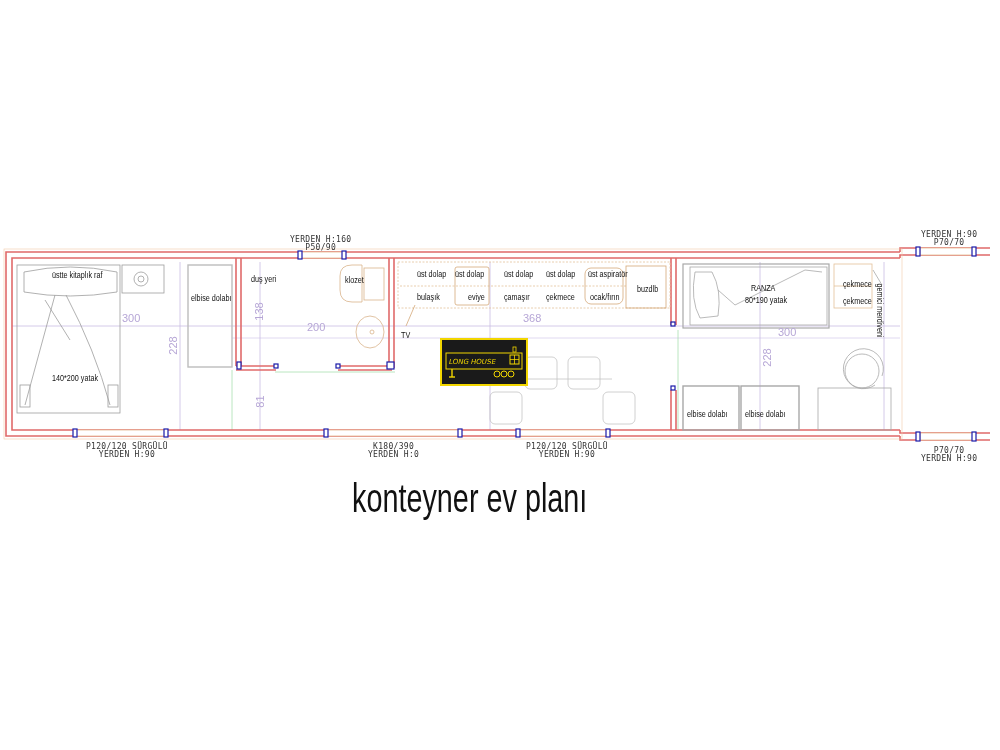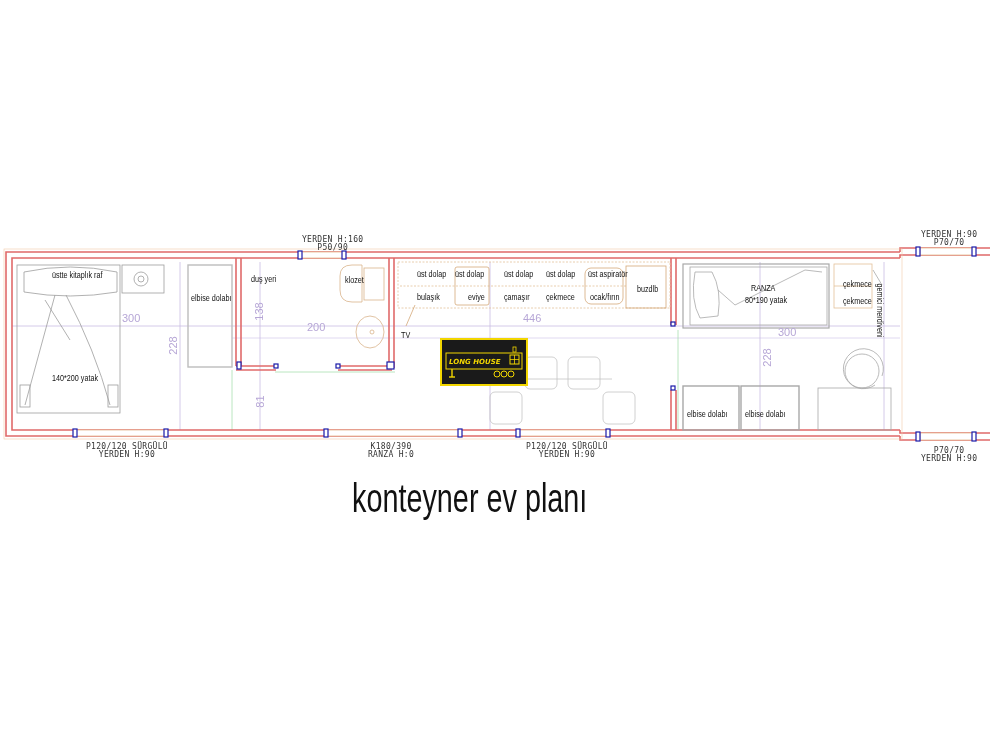--- a/index.html
+++ b/index.html
@@ -4,21 +4,21 @@
 <style>
   html, body { margin:0; padding:0; background:#ffffff; }
   body { width:1000px; height:750px; position:relative; overflow:hidden; font-family:"Liberation Sans", sans-serif; }
   #plan { position:absolute; left:0; top:0; width:1000px; height:750px; }
   .lbl { position:absolute; font-family:"Liberation Sans", sans-serif; font-size:9px; color:#111; white-space:nowrap; transform:scaleX(0.8); transform-origin:left top; line-height:1; }
   .cad { position:absolute; font-family:"DejaVu Sans Mono", monospace; font-size:8px; color:#333; white-space:nowrap; line-height:1.05; text-align:center; letter-spacing:0.3px; }
   .dim { position:absolute; font-family:"Liberation Sans", sans-serif; font-size:11px; color:#b6a6d6; white-space:nowrap; line-height:1; }
   .dimv { transform:rotate(-90deg); transform-origin:center; }
   .title { position:absolute; left:352px; top:478px; font-family:"Liberation Sans", sans-serif; font-size:40px; color:#111; transform:scaleX(0.72); transform-origin:left top; white-space:nowrap; line-height:1; }
   .logo { position:absolute; left:440px; top:338px; width:88px; height:48px; background:#1a1a1a; border:2px solid #f2d600; box-sizing:border-box; }
-  .logo-text { position:absolute; left:7px; top:18px; font-family:"DejaVu Sans", sans-serif; font-weight:bold; font-style:italic; font-size:7px; color:#f2d600; white-space:nowrap; }
+  .logo-text { position:absolute; left:7px; top:18px; font-family:"DejaVu Sans", sans-serif; font-weight:normal; font-style:italic; font-size:7px; color:#f2d600; white-space:nowrap; }
 </style>
 </head>
 <body>
 
 <svg id="plan" viewBox="0 0 1000 750" xmlns="http://www.w3.org/2000/svg">
 
   <g stroke="#c9bde3" stroke-width="0.8" fill="none">
     <line x1="12" y1="326" x2="900" y2="326"></line>
     <line x1="232" y1="338" x2="900" y2="338" stroke="#d8cfee"></line>
     <line x1="180" y1="262" x2="180" y2="430"></line>
@@ -147,21 +147,21 @@
 <div class="dim" style="left:122px;top:313px;">300</div>
 <div class="dim dimv" style="left:164px;top:340px;">228</div>
 
 <div class="lbl" style="left:251px;top:275px;">duş yeri</div>
 <div class="lbl" style="left:345px;top:276px;">klozet</div>
 <div class="dim" style="left:307px;top:322px;">200</div>
 <div class="dim dimv" style="left:250px;top:306px;">138</div>
 <div class="dim dimv" style="left:254px;top:396px;">81</div>
 
 <div class="lbl" style="left:401px;top:331px;">TV</div>
-<div class="dim" style="left:523px;top:313px;">446</div>
+<div class="dim" style="left:523px;top:313px;">368</div>
 
 <div class="lbl" style="left:417px;top:270px;">üst dolap</div>
 <div class="lbl" style="left:417px;top:293px;">bulaşık</div>
 <div class="lbl" style="left:455px;top:270px;">üst dolap</div>
 <div class="lbl" style="left:468px;top:293px;">eviye</div>
 <div class="lbl" style="left:504px;top:270px;">üst dolap</div>
 <div class="lbl" style="left:504px;top:293px;">çamaşır</div>
 <div class="lbl" style="left:546px;top:270px;">üst dolap</div>
 <div class="lbl" style="left:546px;top:293px;">çekmece</div>
 <div class="lbl" style="left:588px;top:270px;">üst aspiratör</div>
@@ -171,31 +171,31 @@
 <div class="lbl" style="left:751px;top:284px;">RANZA</div>
 <div class="lbl" style="left:745px;top:296px;">80*190 yatak</div>
 <div class="lbl" style="left:843px;top:280px;">çekmece</div>
 <div class="lbl" style="left:843px;top:297px;">çekmece</div>
 <div class="lbl" style="left:846px;top:306px;transform:rotate(90deg) scaleX(0.8);transform-origin:center;">gemici merdiveni</div>
 <div class="lbl" style="left:687px;top:410px;">elbise dolabı</div>
 <div class="lbl" style="left:745px;top:410px;">elbise dolabı</div>
 <div class="dim" style="left:778px;top:327px;">300</div>
 <div class="dim dimv" style="left:758px;top:352px;">228</div>
 
-<div class="cad" style="left:302px;top:236px;">
+<div class="cad" style="left:290px;top:236px;">
   <div>YERDEN H:160</div>
   <div>P50/90</div>
 </div>
 <div class="cad" style="left:86px;top:443px;">
   <div>P120/120 SÜRGÜLÜ</div>
   <div>YERDEN H:90</div>
 </div>
 <div class="cad" style="left:368px;top:443px;">
   <div>K180/390</div>
-  <div>RANZA H:0</div>
+  <div>YERDEN H:0</div>
 </div>
 <div class="cad" style="left:526px;top:443px;">
   <div>P120/120 SÜRGÜLÜ</div>
   <div>YERDEN H:90</div>
 </div>
 <div class="cad" style="left:921px;top:231px;">
   <div>YERDEN H:90</div>
   <div>P70/70</div>
 </div>
 <div class="cad" style="left:921px;top:447px;">

